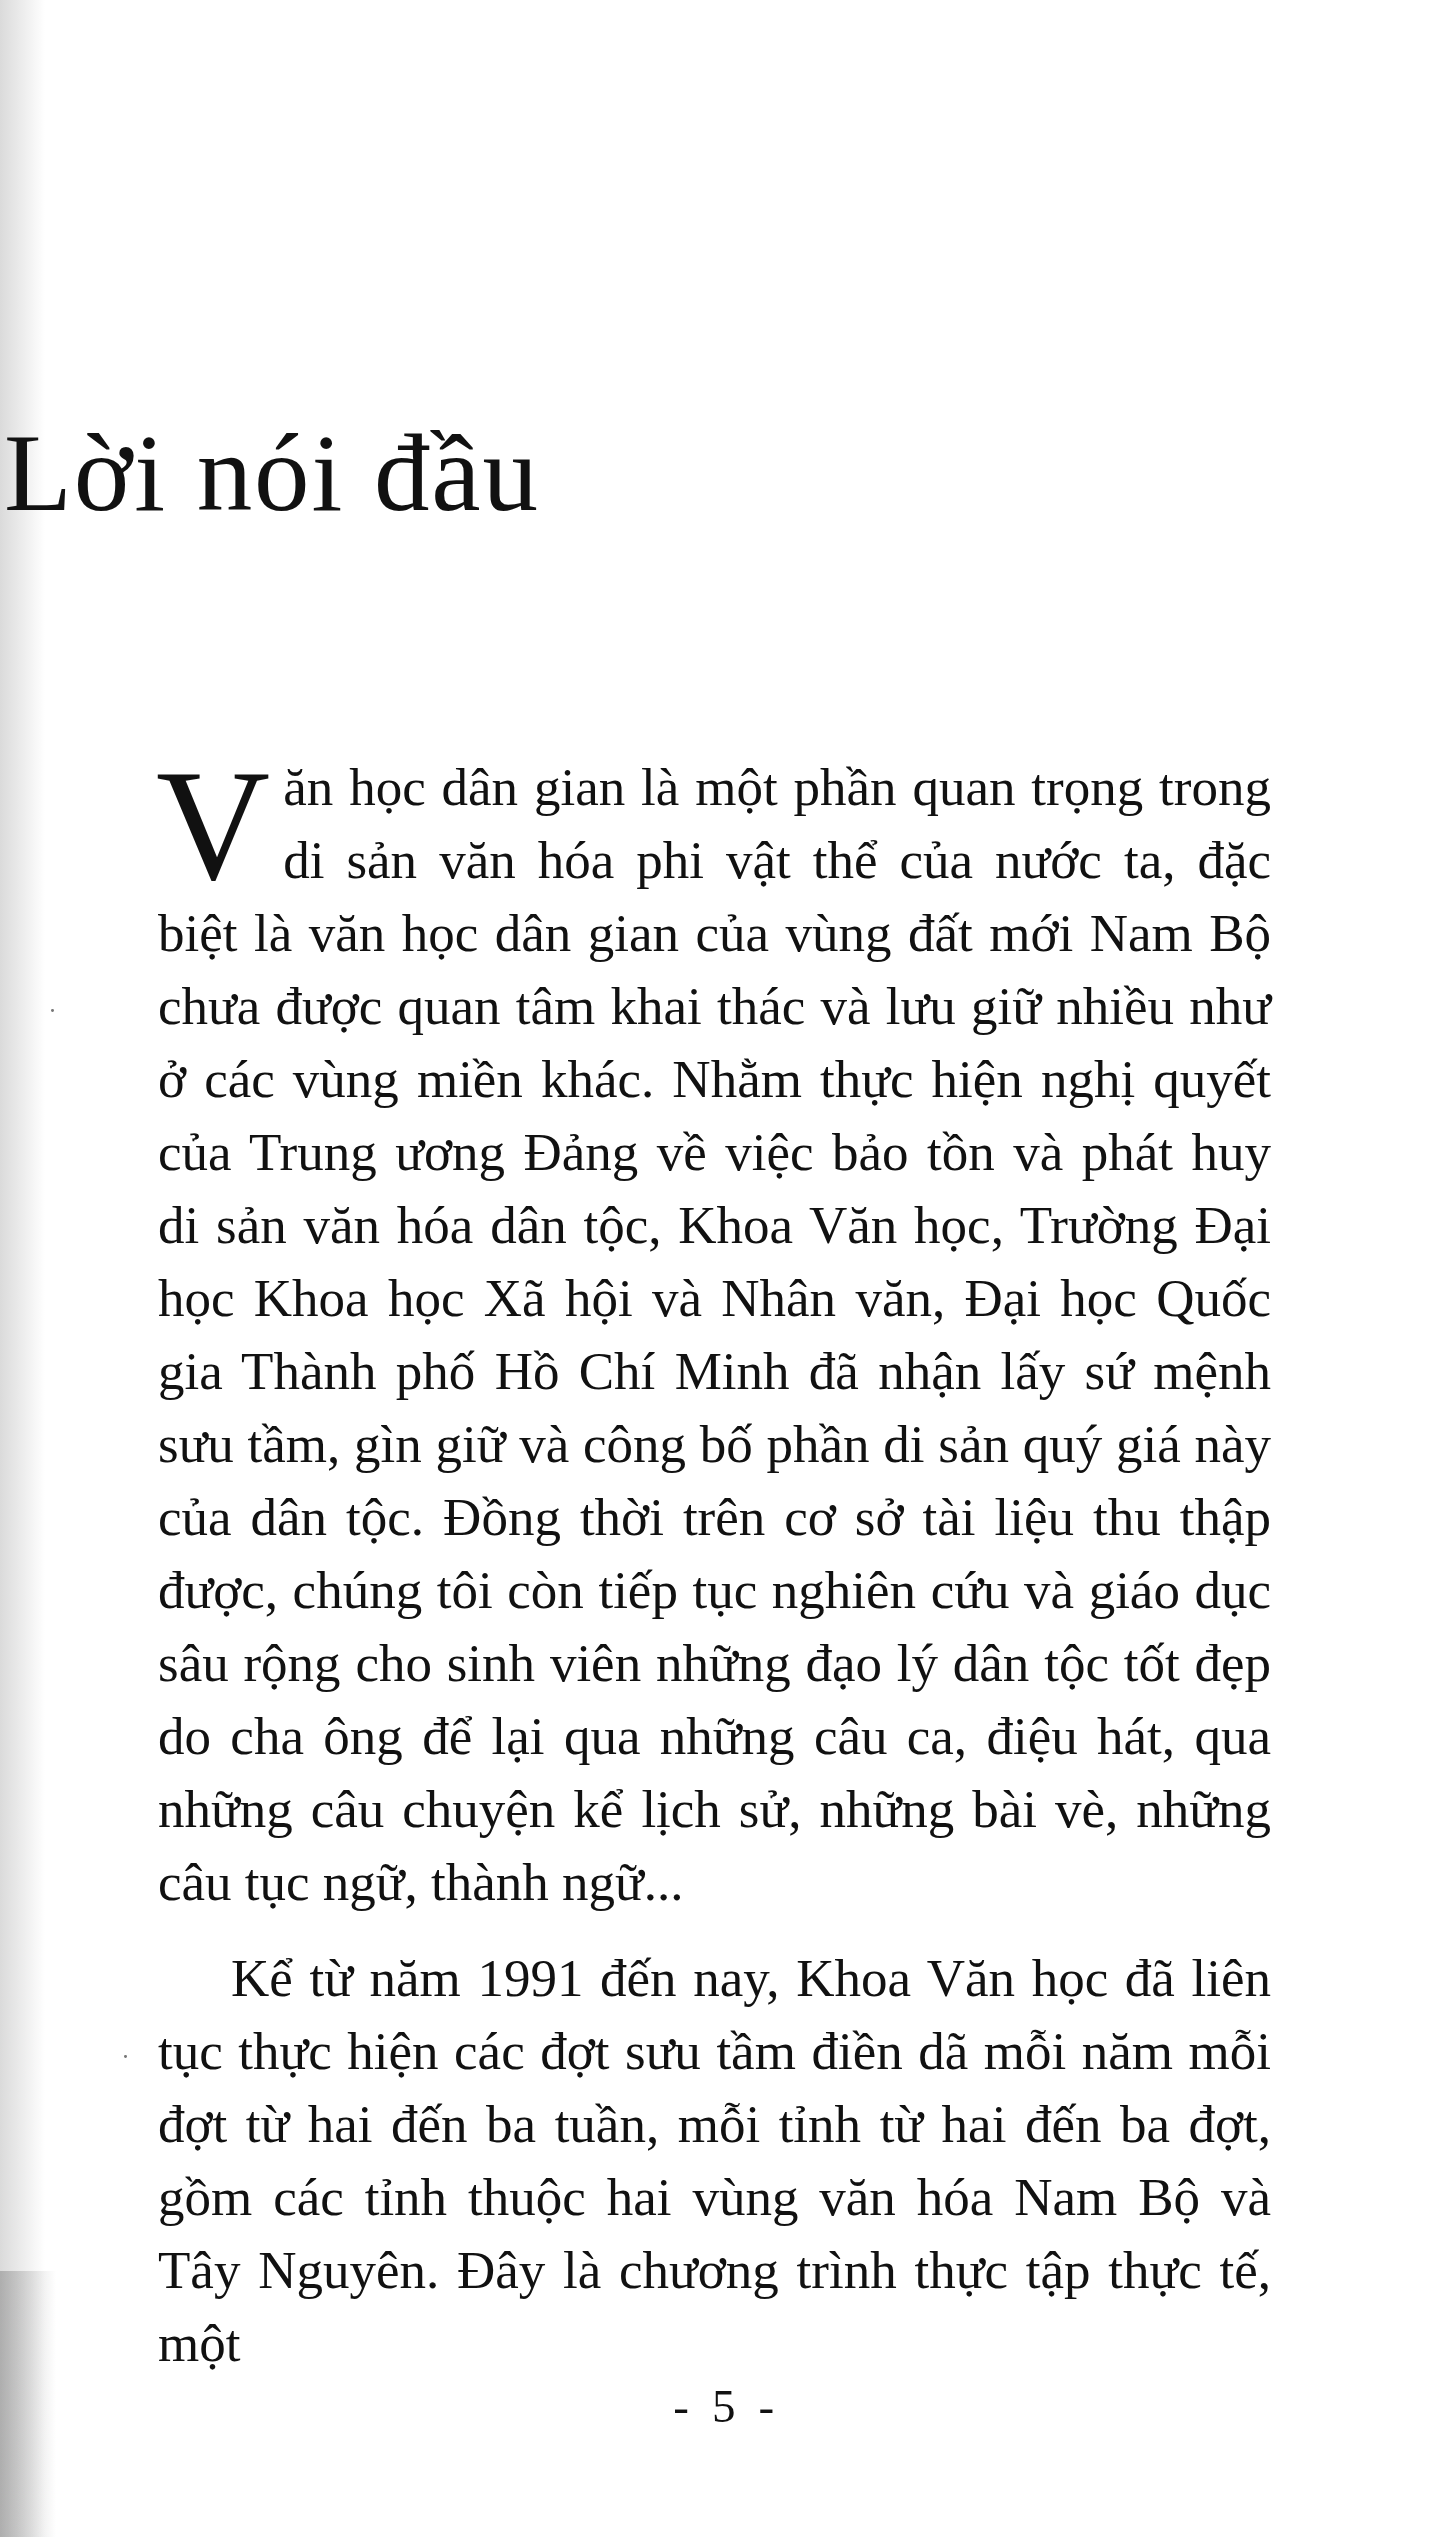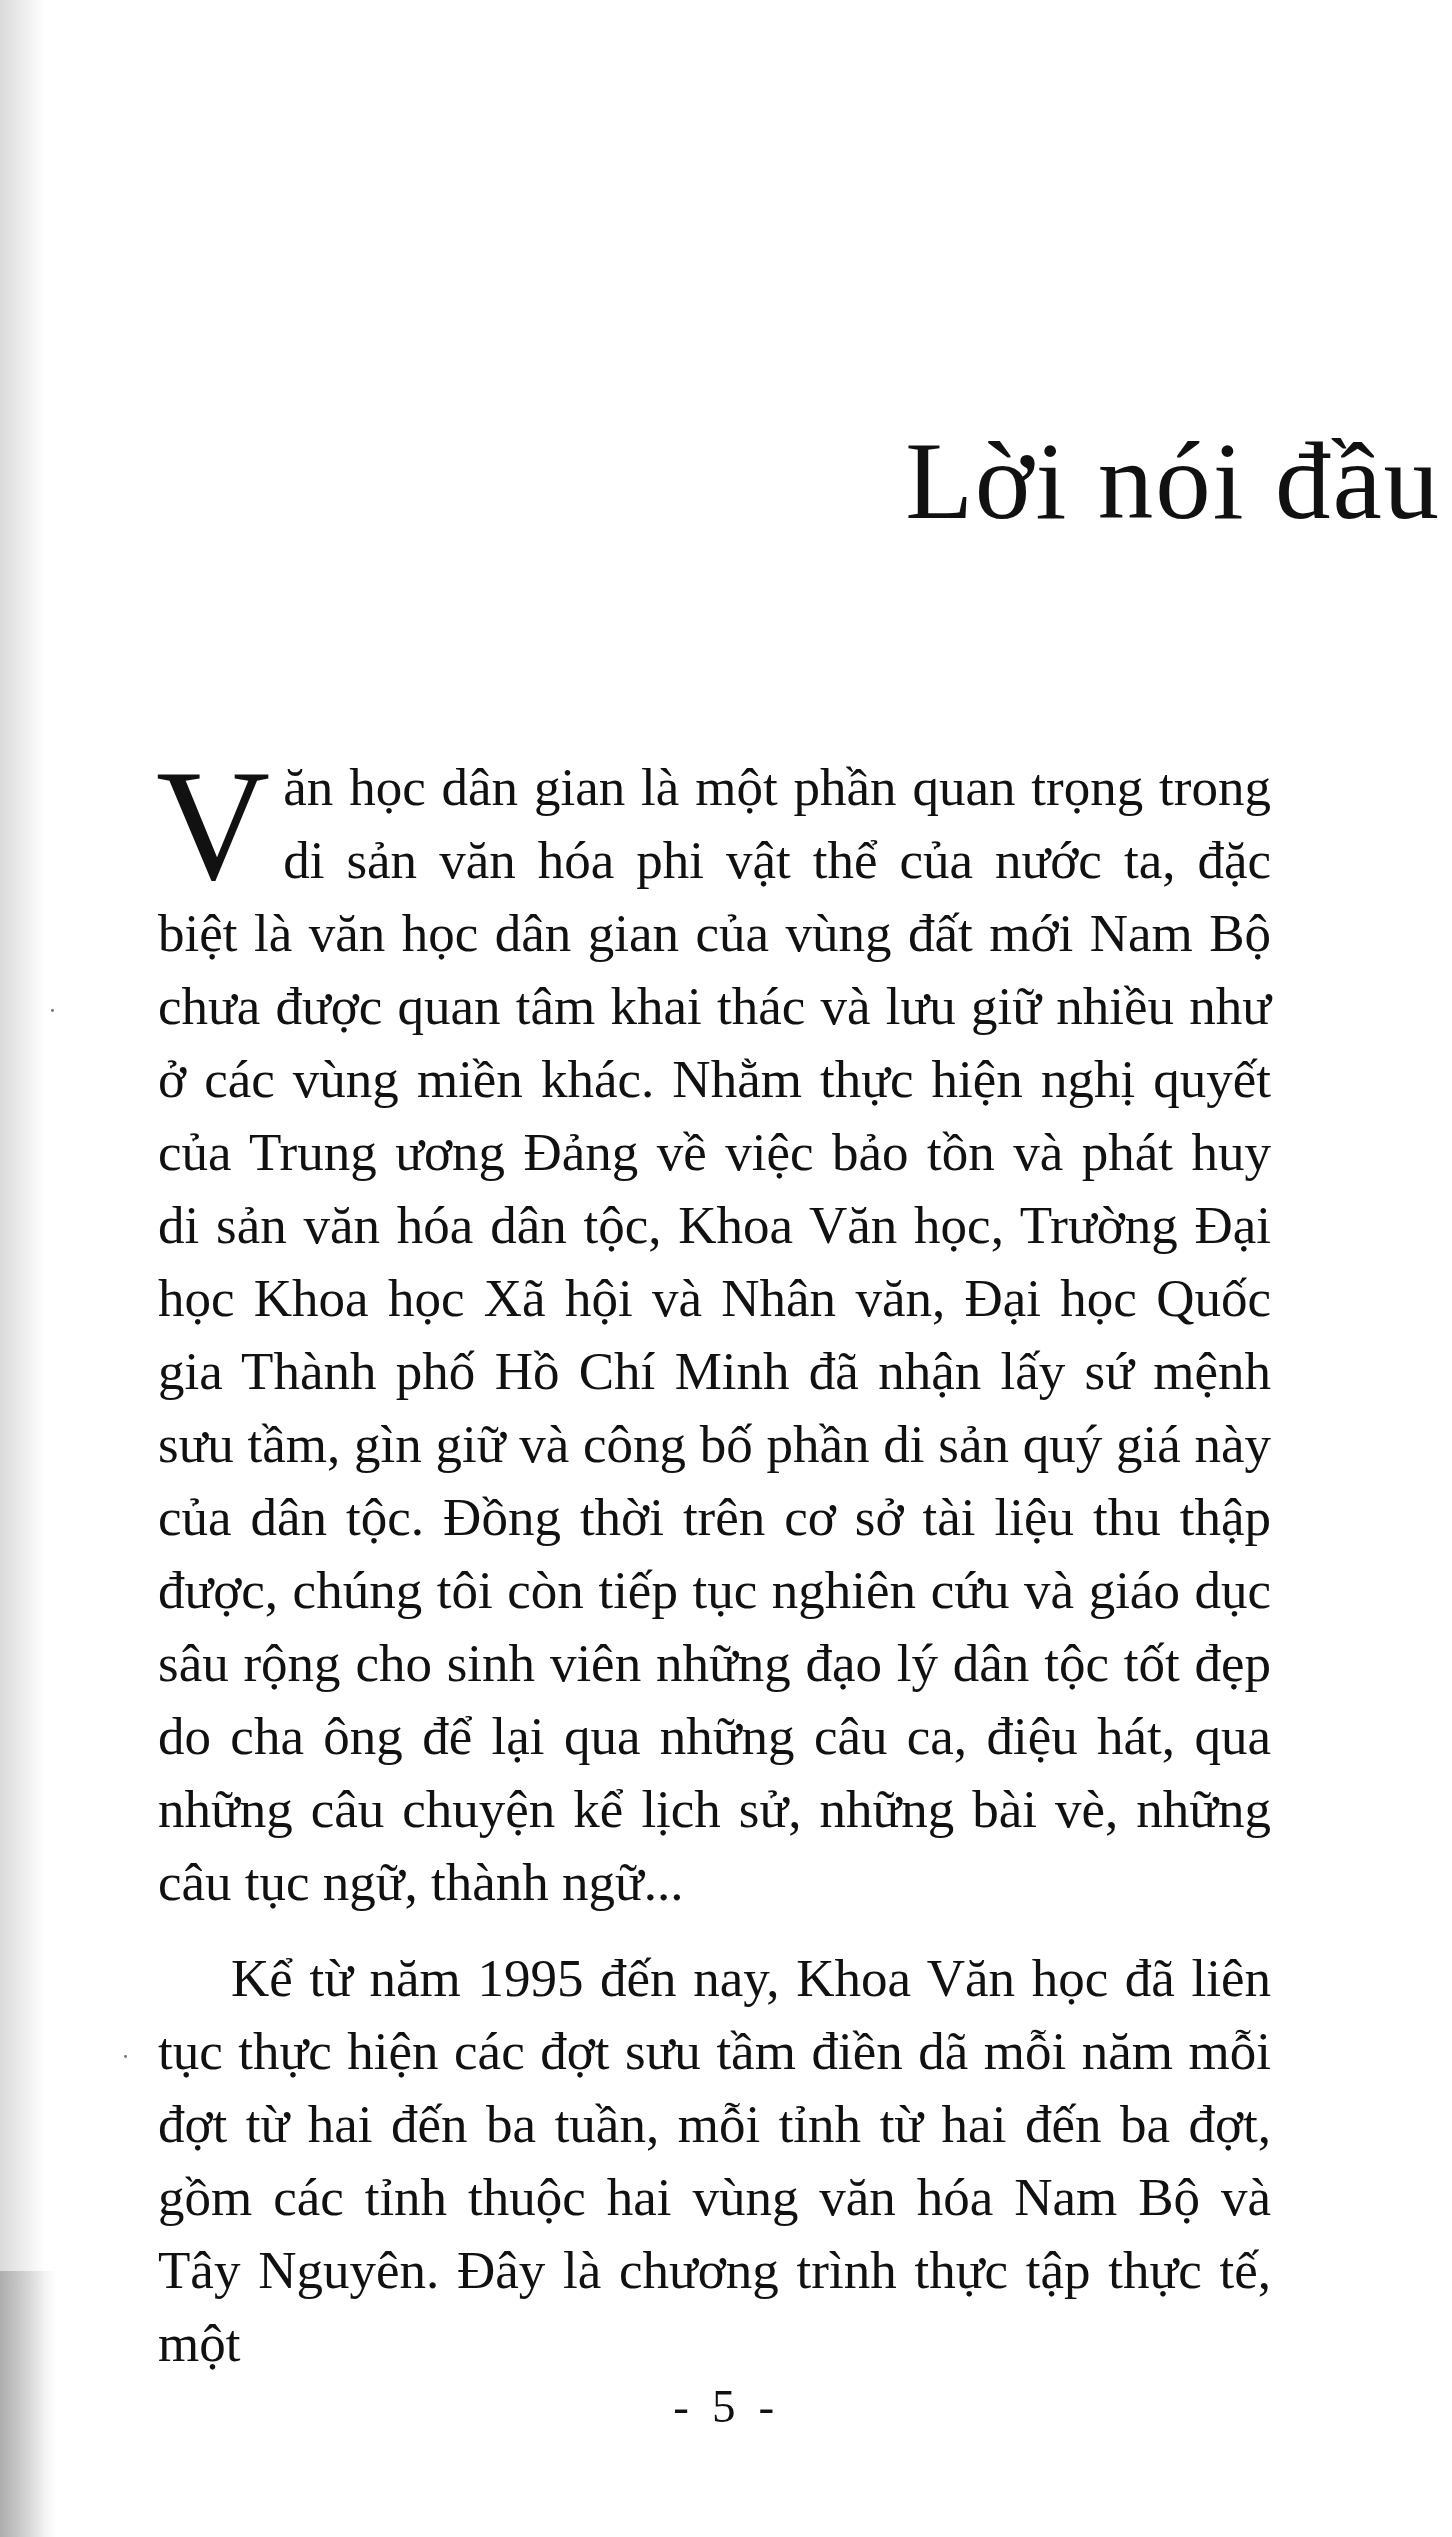--- a/index.html
+++ b/index.html
@@ -30,25 +30,25 @@
   .speck {
     position: absolute;
     width: 2.8px; height: 2.8px;
     border-radius: 50%;
     background: #777;
   }
   .title {
     position: absolute;
     left: 0; right: 0;
     top: 413px;
-    text-align: right;
+    text-align: left;
     font-size: 111px;
     font-weight: normal;
     letter-spacing: 1.9px;
-    margin: 12px;
+    margin: 4px;
     line-height: 1;
   }
   .body {
     position: absolute;
     left: 158px;
     width: 1113px;
     top: 751px;
     font-size: 53px;
     line-height: 73px;
     text-align: justify;
@@ -91,18 +91,18 @@
 <div class="speck" style="left:124px; top:2055px;"></div>
 
 <h1 class="title">Lời nói đầu</h1>
 
 <div class="body">
   <p class="para">
     <span class="dropcap">V</span><span>ăn học dân gian là một phần quan trọng trong di sản văn hóa phi vật thể của nước ta, đặc biệt là văn học dân gian của vùng đất mới Nam Bộ chưa được quan tâm khai thác và lưu giữ nhiều như ở các vùng miền khác. Nhằm thực hiện nghị quyết của Trung ương Đảng về việc bảo tồn và phát huy di sản văn hóa dân tộc, Khoa Văn học, Trường Đại học Khoa học Xã hội và Nhân văn, Đại học Quốc gia Thành phố Hồ Chí Minh đã nhận lấy sứ mệnh sưu tầm, gìn giữ và công bố phần di sản quý giá này của dân tộc. Đồng thời trên cơ sở tài liệu thu thập được, chúng tôi còn tiếp tục nghiên cứu và giáo dục sâu rộng cho sinh viên những đạo lý dân tộc tốt đẹp do cha ông để lại qua những câu ca, điệu hát, qua những câu chuyện kể lịch sử, những bài vè, những câu tục ngữ, thành ngữ...</span>
   </p>
   <div class="para-gap" style="height:22.5px;"></div>
   <p class="para">
-    <span class="indent"></span><span>Kể từ năm 1995 đến nay, Khoa Văn học đã liên tục thực hiện các đợt sưu tầm điền dã mỗi năm mỗi đợt từ hai đến ba tuần, mỗi tỉnh từ hai đến ba đợt, gồm các tỉnh thuộc hai vùng văn hóa Nam Bộ và Tây Nguyên. Đây là chương trình thực tập thực tế, một</span>
+    <span class="indent"></span><span>Kể từ năm 1991 đến nay, Khoa Văn học đã liên tục thực hiện các đợt sưu tầm điền dã mỗi năm mỗi đợt từ hai đến ba tuần, mỗi tỉnh từ hai đến ba đợt, gồm các tỉnh thuộc hai vùng văn hóa Nam Bộ và Tây Nguyên. Đây là chương trình thực tập thực tế, một</span>
   </p>
 </div>
 
 <div class="page-number">- 5 -</div>
 
 
 </body></html>

